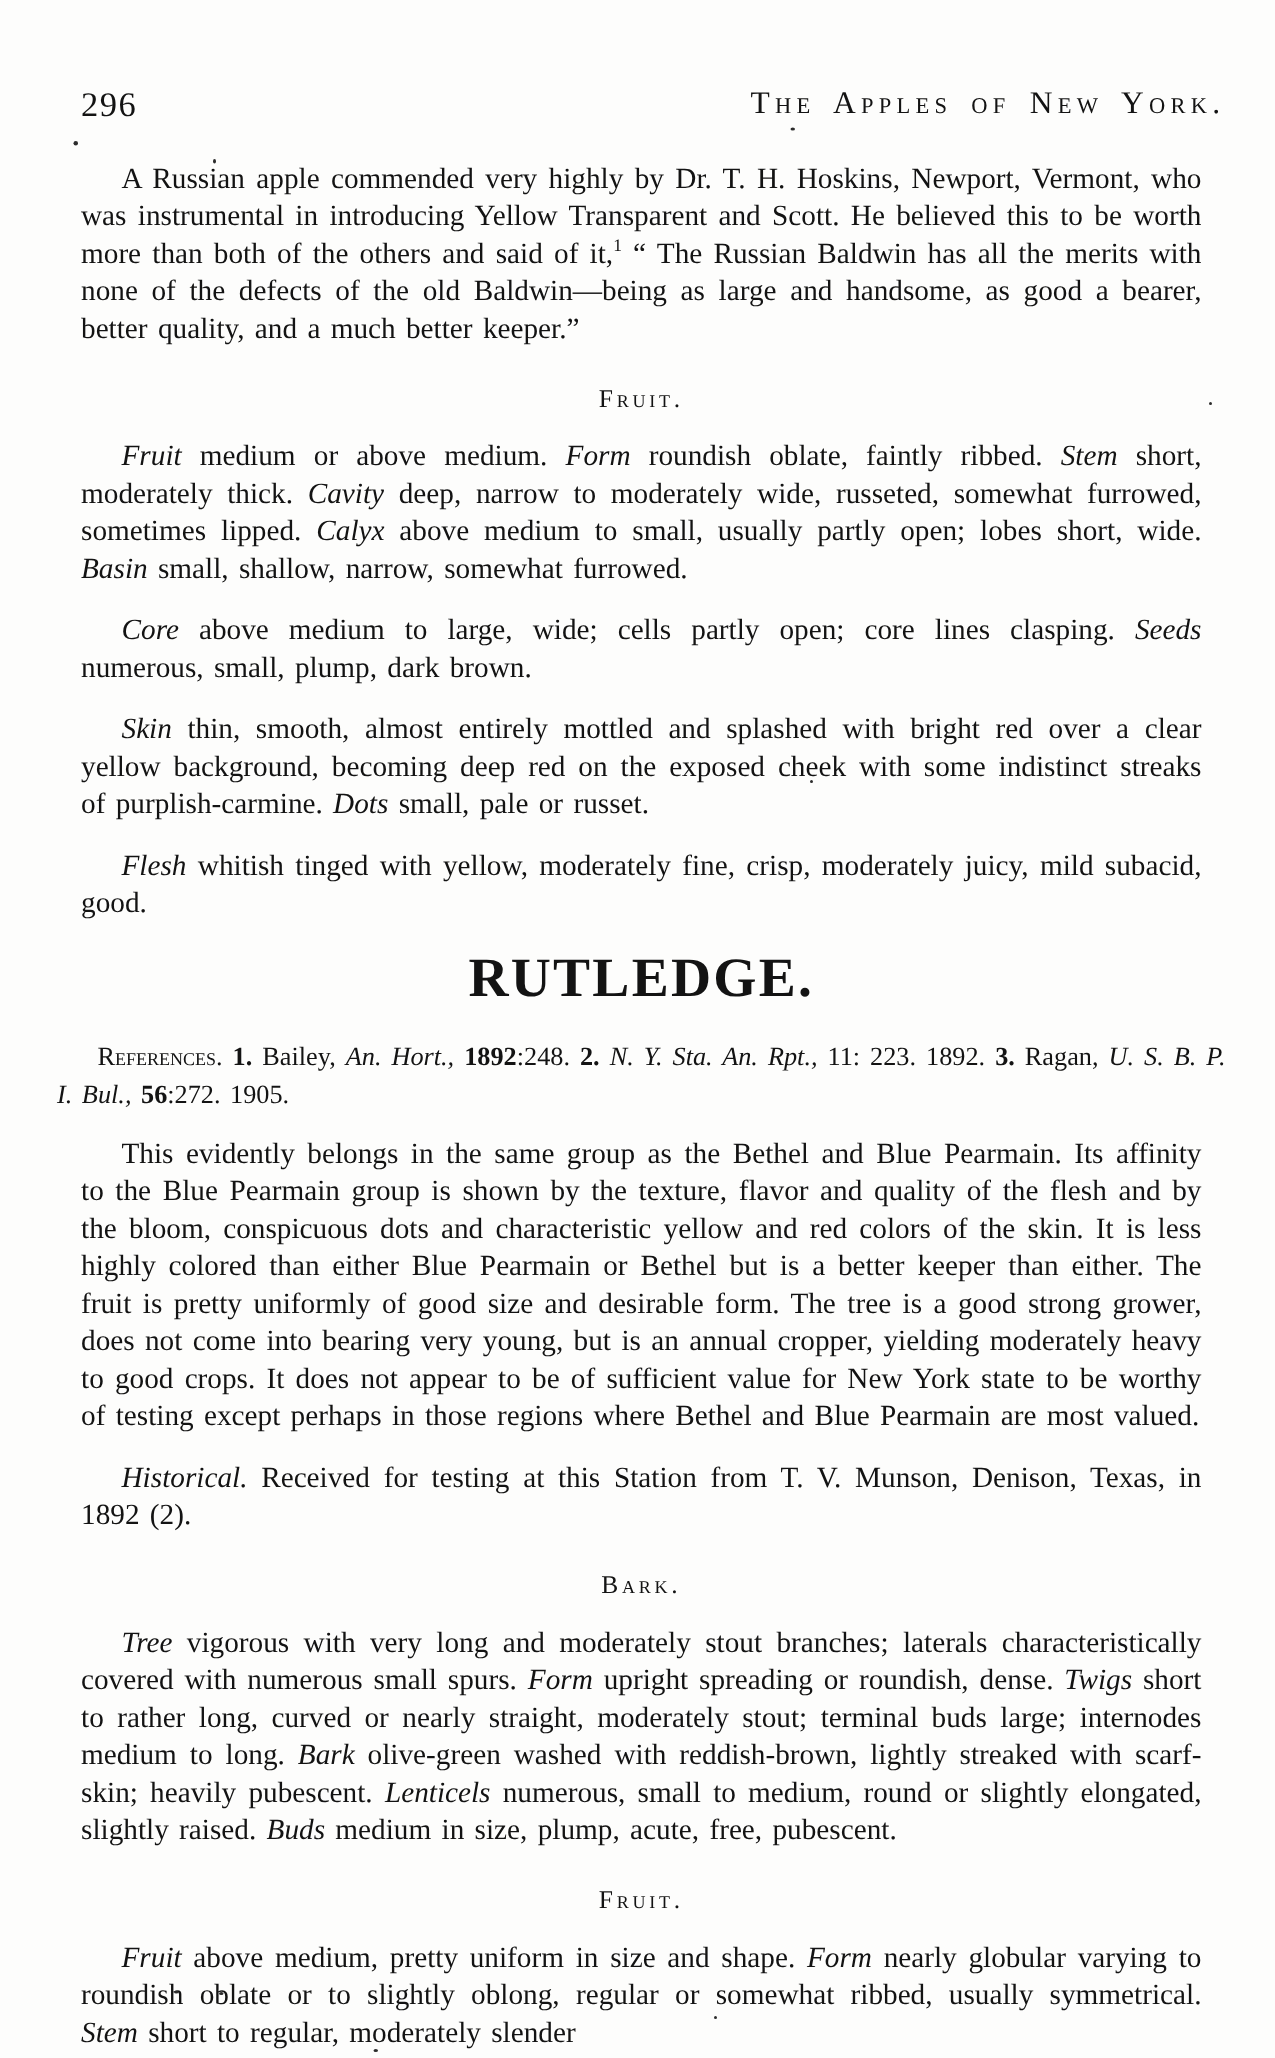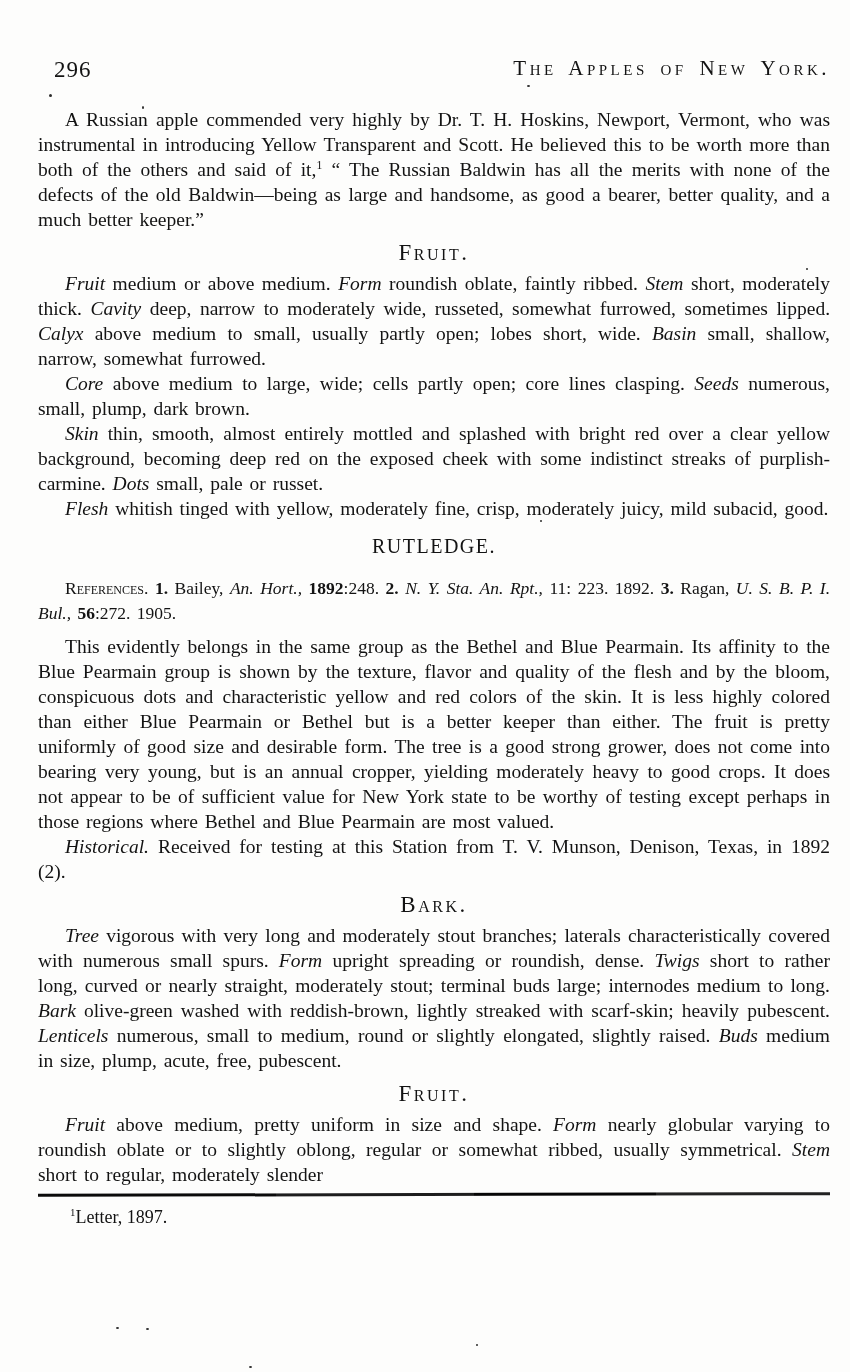--- a/index.html
+++ b/index.html
@@ -3,46 +3,46 @@
 <meta charset="utf-8">
 <style>
   html,body { margin:0; padding:0; background:#ffffff; }
   .page {
     position:relative;
     width:850px; height:1372px;
     box-sizing:border-box;
     background:#fdfdfc;
     color:#131313;
     font-family:"Liberation Serif","DejaVu Serif",serif;
-    padding:56px 20px 0 38px;
+    padding:56px 33px 0 38px;
     overflow:hidden;
   }
   .running-head { position:relative; height:30px; margin-bottom:21px; }
   .page-num {
     position:absolute; left:16px; top:1px;
     font-size:23px; letter-spacing:1px;
   }
   .run-title {
     display:block; text-align:right;
     font-variant:small-caps; letter-spacing:3.5px;
     font-size:21px; word-spacing:4px;
   }
   p.body {
-    margin:0; font-size:19.5px; line-height:25px;
+    margin:16px; font-size:19.5px; line-height:25px;
     text-align:justify; word-spacing:2px;
   }
   .indent { text-indent:27px; }
   .sec-head {
-    margin:8px 0 5px 0; text-align:center; font-weight:400;
-    font-size:23px; font-variant:small-caps; letter-spacing:2.5px;
+    margin:24px 0 5px 0; text-align:center; font-weight:400;
+    font-size:17px; font-variant:small-caps; letter-spacing:2.5px;
     word-spacing:2px;
   }
   .variety-title {
     margin:14px 0 8px 0; text-align:center;
-    font-size:20px; font-weight:400; letter-spacing:1.5px;
+    font-size:37px; font-weight:700; letter-spacing:1.5px;
   }
   p.refs {
     margin:18px 0 9px 0; font-size:17.5px; line-height:24.5px;
     text-align:justify; word-spacing:2px; text-indent:27px;
   }
   .sc { font-variant:small-caps; }
   .historical { margin-top:9px; }
   sup { font-size:60%; line-height:0; vertical-align:super; }
   .footnote-rule {
     margin-top:6px; height:3px; border:0;

